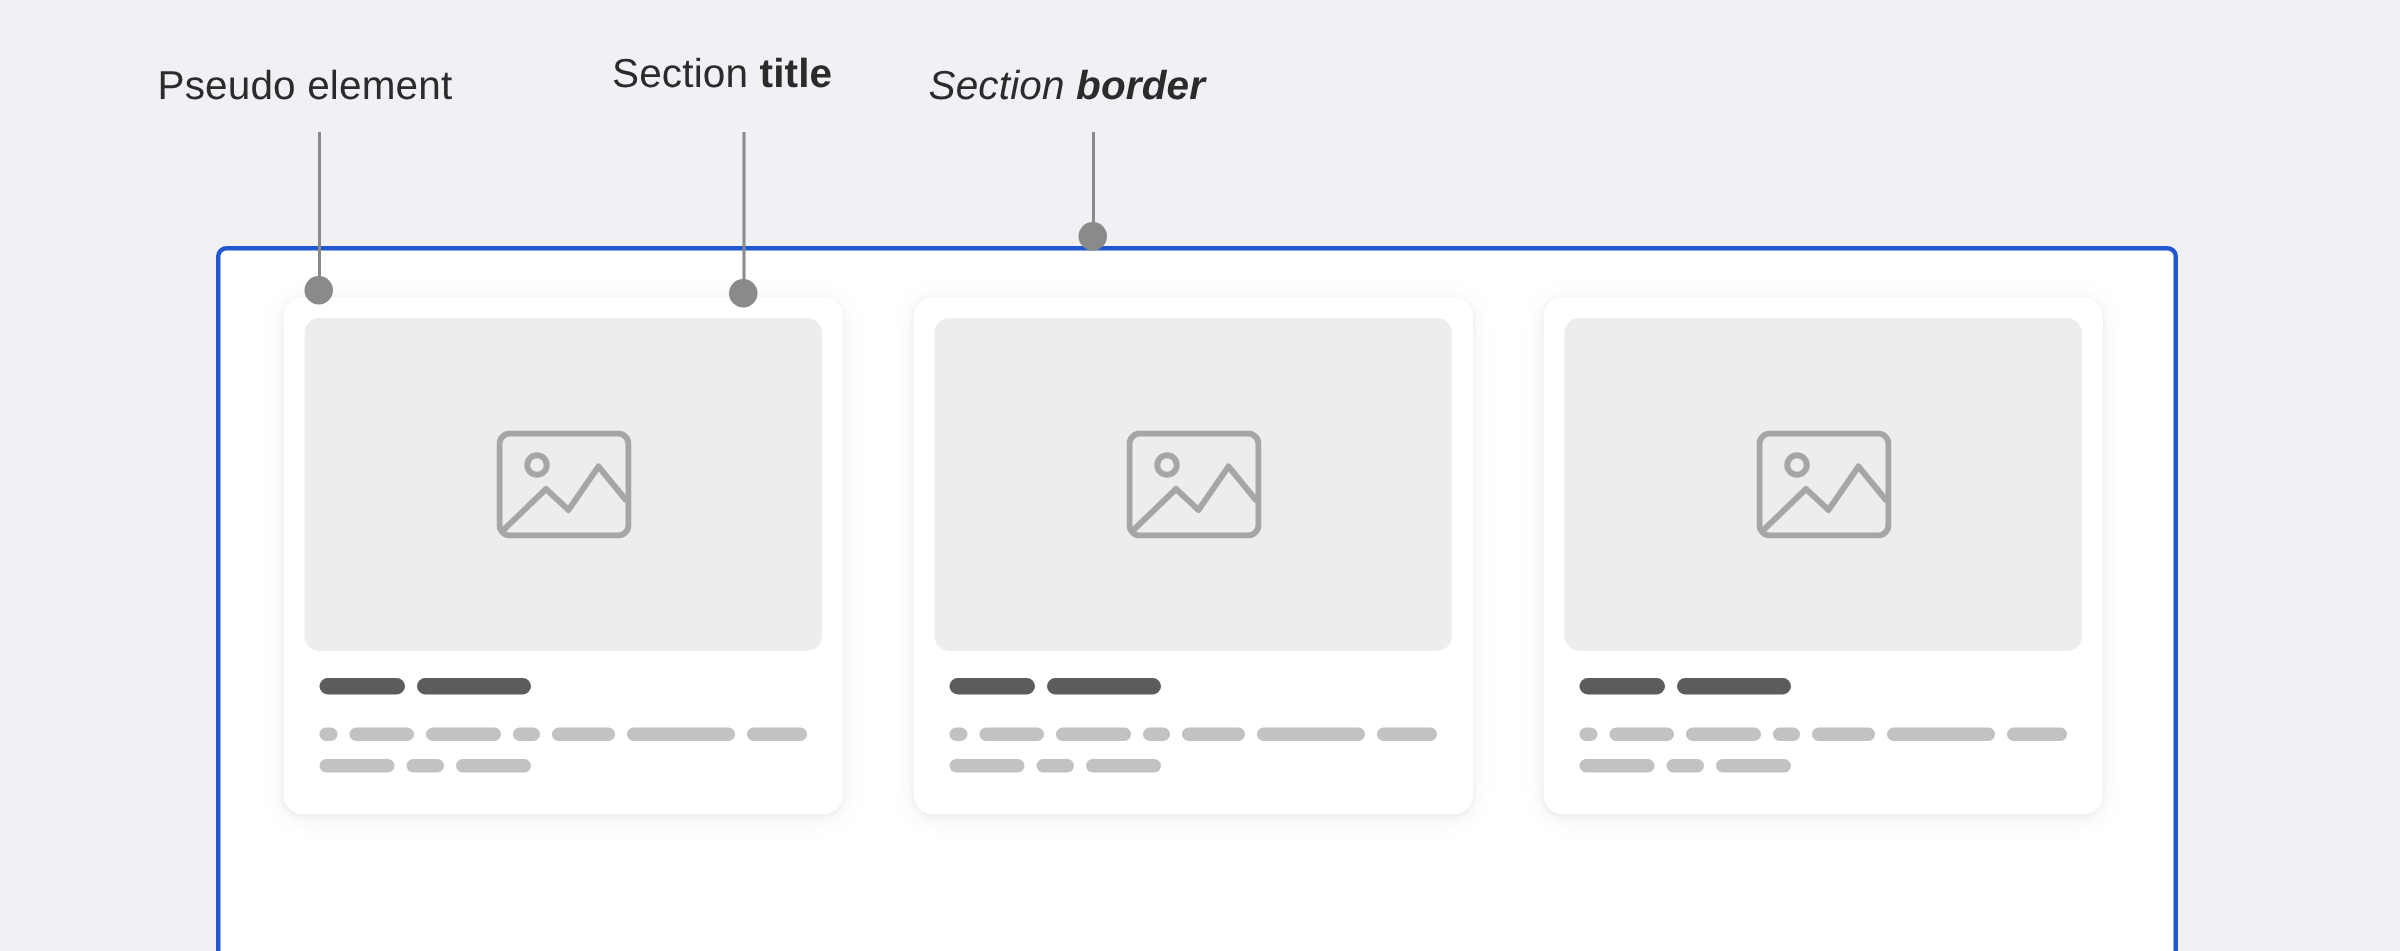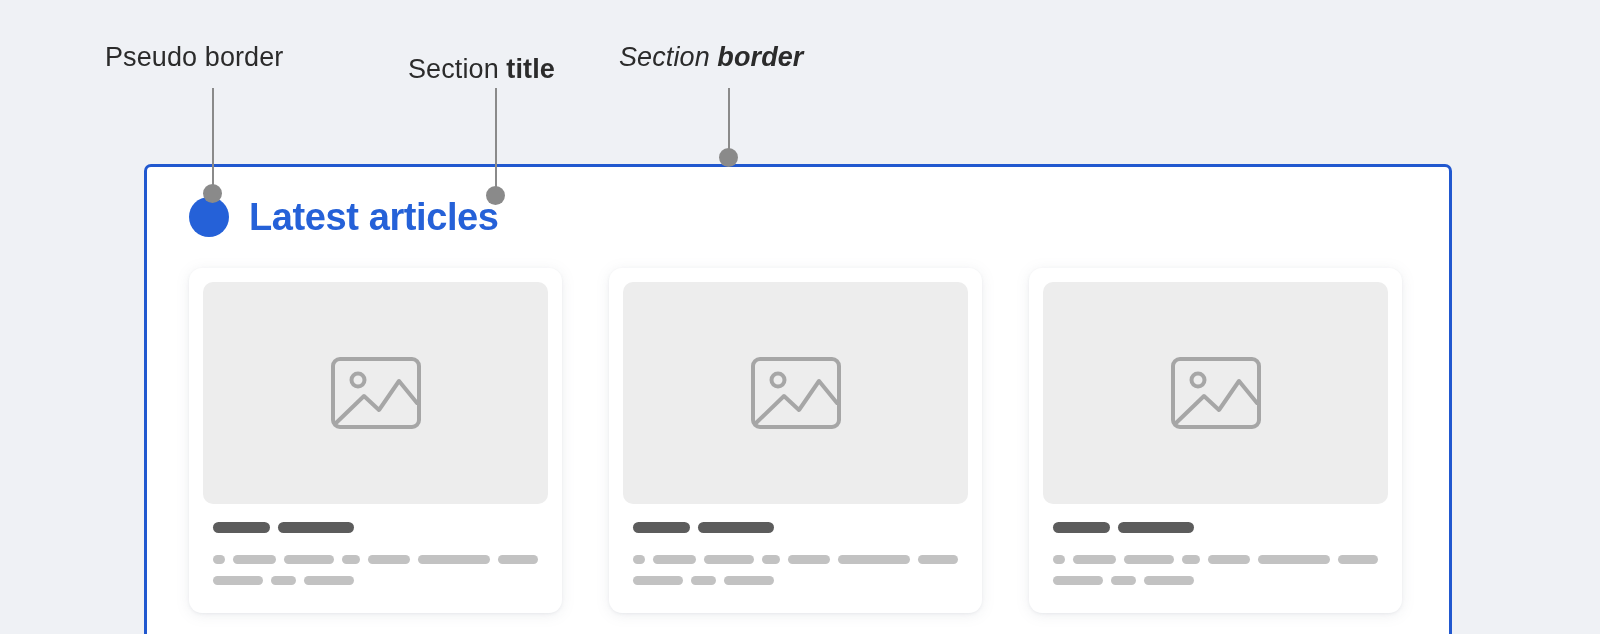--- a/index.html
+++ b/index.html
@@ -136,24 +136,20 @@
   }
   .bar-row.text-row:last-child {
     margin-bottom: 0;
   }
 </style>
 </head>
 <body>
 
 <div class="section">
 
-  <div class="section-header">
-    <div class="section-bullet"></div>
-    <div class="section-title">Latest articles</div>
-  </div>
 
   <div class="cards" id="card-grid">
       <div class="card">
         <div class="card-thumb">
           <span>
             <svg width="90" height="72" viewBox="0 0 90 72" fill="none">
               <rect x="2" y="2" width="86" height="68" rx="7" stroke="#a6a6a6" stroke-width="4"></rect>
               <circle cx="27" cy="23" r="6.5" stroke="#a6a6a6" stroke-width="4"></circle>
               <path d="M5 66 L33 39 L48 53 L68 24 L86 46" stroke="#a6a6a6" stroke-width="4" stroke-linejoin="round" stroke-linecap="round"></path>
             </svg>
@@ -240,22 +236,22 @@
             <div class="bar" style="width: 25px;"></div>
             <div class="bar" style="width: 50px;"></div>
           </div>
         </div>
       </div>
     </div>
 
 </div>
 
 <div class="annotations" id="annotation-layer">
-    <div class="annotation-label" style="left: 105px; top: 44px;"><span>Pseudo border</span></div>
+    <div class="annotation-label" style="left: 105px; top: 44px;"><span>Pseudo element</span></div>
     <div class="leader-line" style="left: 212px; top: 88px; height: 105px;"></div>
     <div class="leader-dot" style="left: 203px; top: 184px;"></div>
-    <div class="annotation-label" style="left: 408px; top: 56px;"><span>Section </span><span class="bold">title</span></div>
+    <div class="annotation-label" style="left: 408px; top: 36px;"><span>Section </span><span class="bold">title</span></div>
     <div class="leader-line" style="left: 495px; top: 88px; height: 107px;"></div>
     <div class="leader-dot" style="left: 486px; top: 186px;"></div>
     <div class="annotation-label" style="left: 619px; top: 44px; font-style: italic;"><span>Section </span><span class="bold">border</span></div>
     <div class="leader-line" style="left: 728px; top: 88px; height: 70px;"></div>
     <div class="leader-dot" style="left: 719px; top: 148px;"></div>
   </div>
 
 </body></html>

